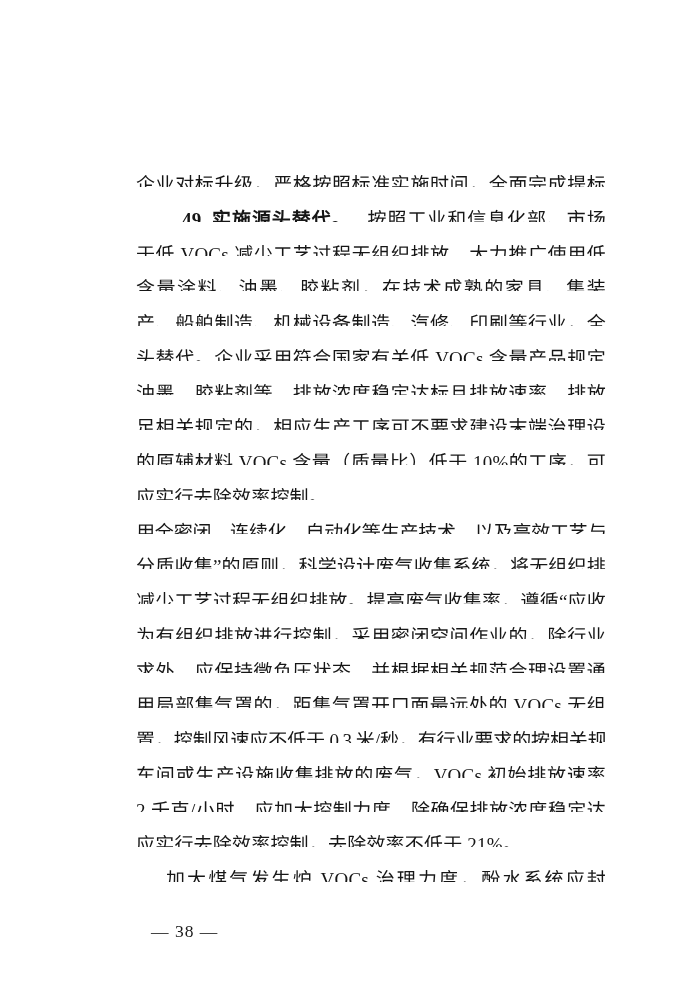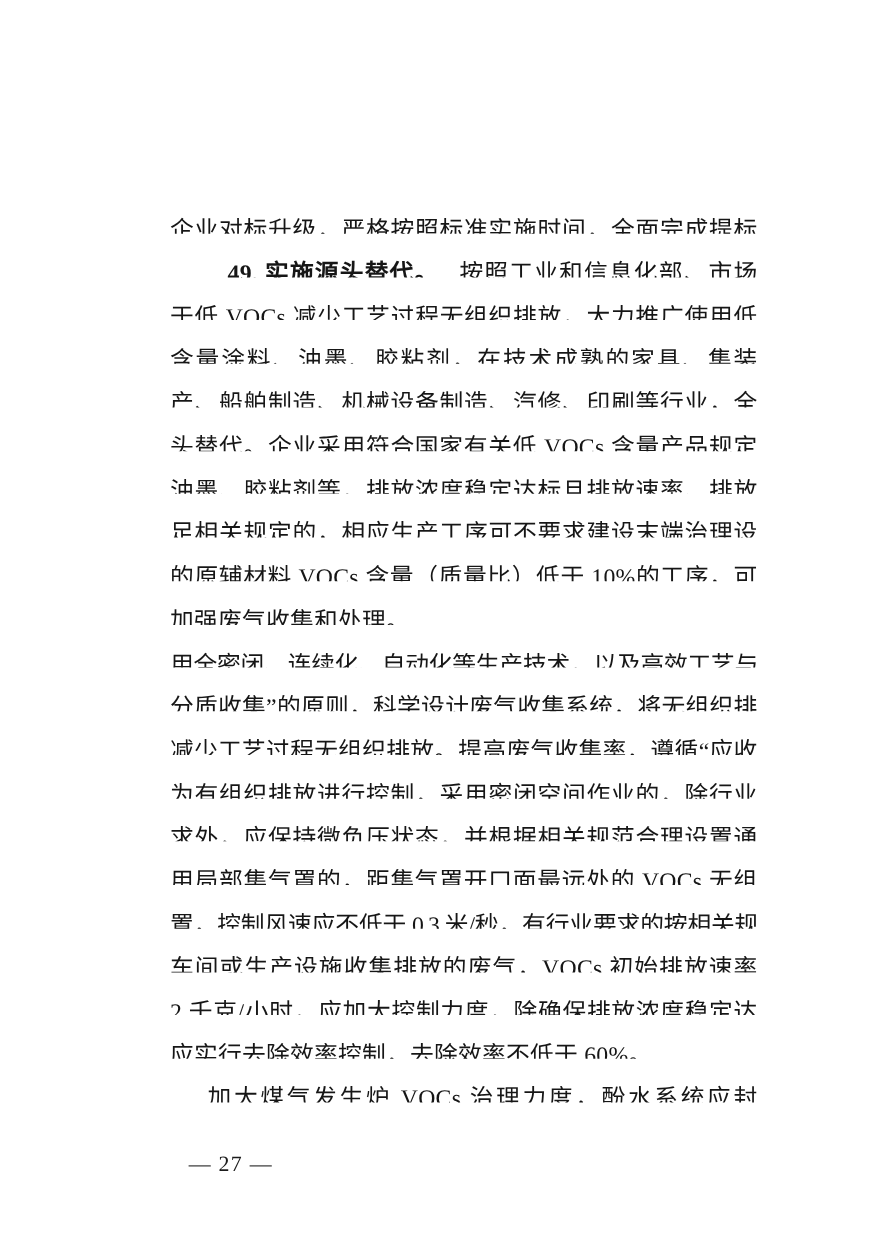--- a/index.html
+++ b/index.html
@@ -66,29 +66,29 @@
   <div class="text-block">
       <div class="line">企业对标升级，严格按照标准实施时间，全面完成提标治理。</div>
       <div class="line indent"><b>49. 实施源头替代。</b>按照工业和信息化部、市场监管总局关</div>
       <div class="line">于低 VOCs 减少工艺过程无组织排放，大力推广使用低 VOCs</div>
       <div class="line">含量涂料、油墨、胶粘剂，在技术成熟的家具、集装箱、整车生</div>
       <div class="line">产、船舶制造、机械设备制造、汽修、印刷等行业，全面推进源</div>
       <div class="line">头替代。企业采用符合国家有关低 VOCs 含量产品规定的涂料、</div>
       <div class="line">油墨、胶粘剂等，排放浓度稳定达标且排放速率、排放绩效等满</div>
       <div class="line">足相关规定的，相应生产工序可不要求建设末端治理设施。使用</div>
       <div class="line">的原辅材料 VOCs 含量（质量比）低于 10%的工序，可不要求采</div>
-      <div class="line short">加强废气收集和处理。</div>
+      <div class="line short">应实行去除效率控制。</div>
       <div class="line tight">用全密闭、连续化、自动化等生产技术，以及高效工艺与设备等，</div>
       <div class="line">分质收集”的原则，科学设计废气收集系统，将无组织排放转变</div>
       <div class="line">减少工艺过程无组织排放。提高废气收集率，遵循“应收尽收、</div>
       <div class="line">为有组织排放进行控制，采用密闭空间作业的，除行业有特殊要</div>
       <div class="line">求外，应保持微负压状态，并根据相关规范合理设置通风量；采</div>
       <div class="line">用局部集气罩的，距集气罩开口面最远处的 VOCs 无组织排放位</div>
       <div class="line tight">置，控制风速应不低于 0.3 米/秒，有行业要求的按相关规定执行。</div>
       <div class="line">车间或生产设施收集排放的废气，VOCs 初始排放速率大于等于</div>
       <div class="line">2 千克/小时，应加大控制力度，除确保排放浓度稳定达标外，还</div>
-      <div class="line short">应实行去除效率控制，去除效率不低于 60%。</div>
+      <div class="line short">应实行去除效率控制，去除效率不低于 21%。</div>
       <div class="line indent">加大煤气发生炉 VOCs 治理力度，酚水系统应封闭，产生的</div>
     </div>
   <div class="footer">
-    <span>— 27 —</span>
+    <span>— 38 —</span>
   </div>
 </div>
 
 </body></html>

